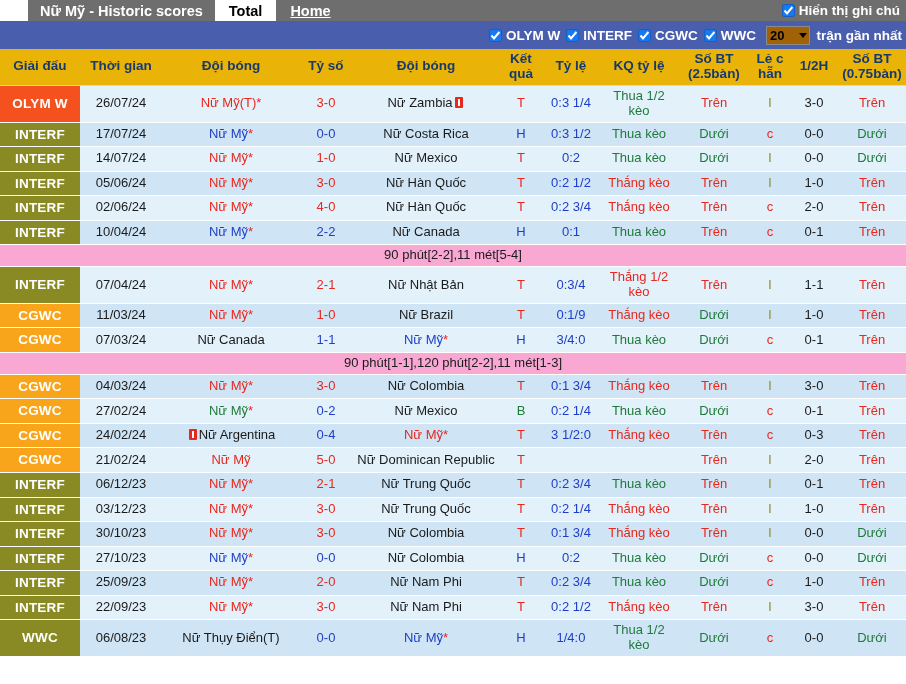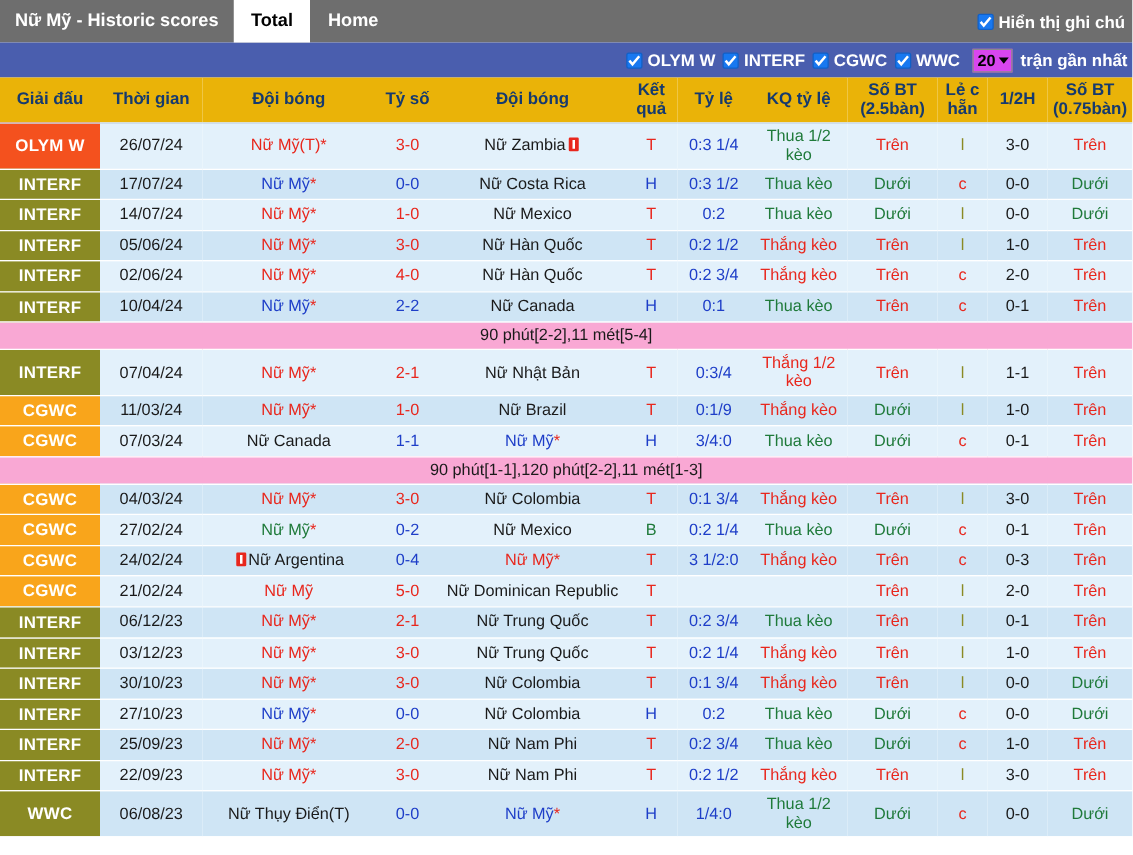--- a/index.html
+++ b/index.html
@@ -7,45 +7,47 @@
     margin: 0; padding: 0;
     width: 906px; height: 684px;
     background: #ffffff;
     font-family: "Liberation Sans", sans-serif;
     overflow: hidden;
   }
   #root { width: 906px; height: 684px; position: relative; }
 
   
   .topbar {
-    height: 34px;
+    height: 21px;
     background: #6e6e6e;
     display: flex;
     align-items: stretch;
     color: #ffffff;
+    margin-left: 28px;
   }
   .topbar-title {
     display: flex; align-items: center;
     padding: 0 12px;
     font-size: 14.5px;
     font-weight: bold;
     white-space: nowrap;
   }
   .topbar-tab {
     display: flex; align-items: center;
     padding: 0 14px;
     font-size: 14.5px;
     font-weight: bold;
   }
   .topbar-tab.active {
     background: #ffffff;
     color: #000000;
   }
   .topbar-tab.link {
     color: #ffffff;
+    text-decoration: underline;
   }
   .topbar-spacer { flex: 1 1 auto; }
   .topbar-right {
     display: flex; align-items: center;
     padding-right: 6px;
     font-size: 13.5px;
     font-weight: bold;
     white-space: nowrap;
   }
 
@@ -76,31 +78,31 @@
     align-items: center; justify-content: center;
     margin-right: 4px;
     flex: none;
   }
   .cbx svg { display: block; }
   .selwrap {
     margin: 0 6px 0 10px;
     display: flex; align-items: center;
   }
   .sel {
-    background: #d946ef;
+    background: #a16207;
     color: #000000;
     border: 1px solid #8a8a8a;
     font-family: "Liberation Sans", sans-serif;
     font-size: 13px;
     padding: 0px 2px 0 3px;
     height: 19px;
     line-height: 17px;
     display: flex;
     align-items: center;
-    gap: 3px;
+    gap: 15px;
   }
   .sel .caret {
     width: 0; height: 0;
     border-left: 4px solid transparent;
     border-right: 4px solid transparent;
     border-top: 5px solid #000;
   }
 
   
   table.scores {

